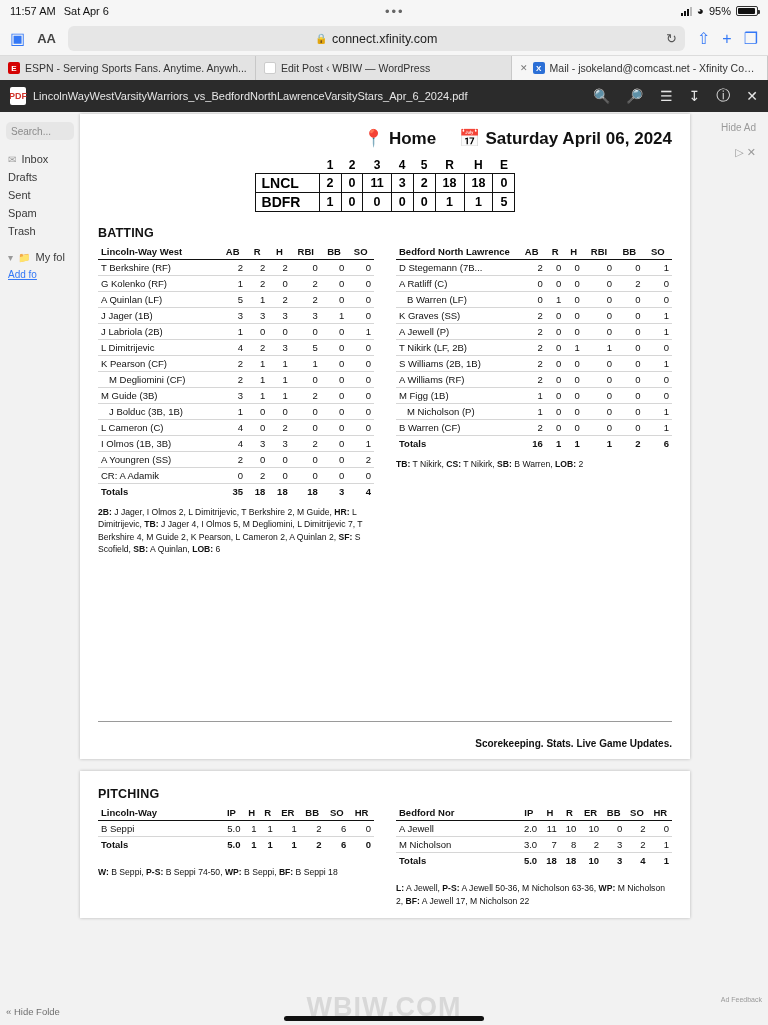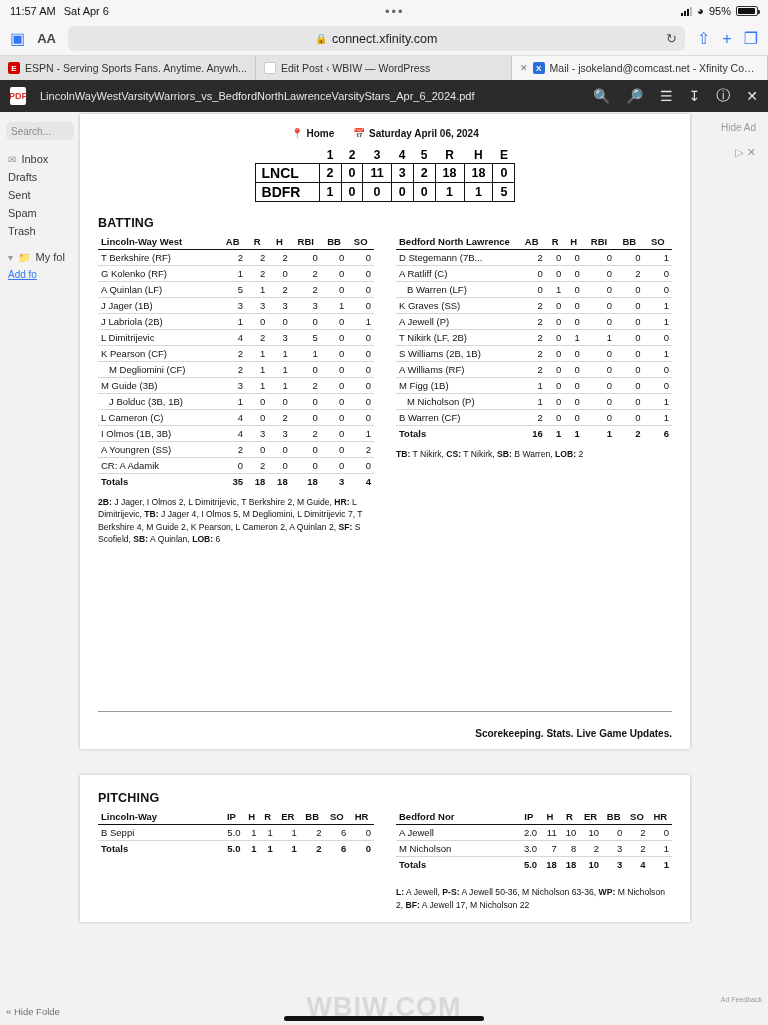--- a/index.html
+++ b/index.html
@@ -73,21 +73,21 @@
   .fav-mail { background:#2b6fd6; }
   .tab .label { overflow:hidden; text-overflow:ellipsis; }
   .tab .x { font-size:9px; color:#777; margin-left:auto; }
 
   
   .pdfbar {
     height:32px; background:#2b2b2b; color:#e6e6e6;
     display:flex; align-items:center; padding:0 10px; gap:10px;
     font-size:11px;
   }
-  .pdf-file { display:flex; align-items:center; gap:14px; flex:1; overflow:hidden;}
+  .pdf-file { display:flex; align-items:center; gap:7px; flex:1; overflow:hidden;}
   .pdf-badge {
     width:16px;height:18px;background:#fff;border-radius:2px;
     color:#d0342c;font-size:9px;font-weight:bold;
     display:flex;align-items:center;justify-content:center;
   }
   .pdf-name { white-space:nowrap; overflow:hidden; text-overflow:ellipsis; }
   .pdf-tools { display:flex; align-items:center; gap:16px; font-size:14px; }
   .pdf-tools span { cursor:pointer; }
 
   
@@ -116,25 +116,25 @@
 
   
   .pdf-area {
     position:absolute; left:80px; top:114px; width:610px; bottom:0;
   }
   .page {
     background:#fff; box-shadow:0 0 3px rgba(0,0,0,.25);
     width:610px; padding:12px 18px 10px;
     position:relative;
   }
-  .page + .page { margin-top:26px; }
+  .page + .page { margin-top:12px; }
 
   
   .game-head {
-    text-align:center; font-size:10px; font-weight:bold; color:#111;
+    text-align:right; font-size:17px; font-weight:bold; color:#111;
     margin:2px 0 8px;
   }
   .game-head .sep { display:inline-block; width:14px; }
 
   table.linescore {
     margin:0 auto 14px; border-collapse:collapse; font-size:12.5px;
   }
   table.linescore td, table.linescore th {
     border:1px solid #111; padding:1px 7px; text-align:center; font-weight:bold;
     min-width:19px;
@@ -669,20 +669,21 @@
                 <td>5.0</td>
                 <td>1</td>
                 <td>1</td>
                 <td>1</td>
                 <td>2</td>
                 <td>6</td>
                 <td>0</td>
               </tr>
             </tbody>
         </table>
+        <div class="decision" id="away-pit-notes"><b>W:</b><span> B Seppi, </span><b>P-S:</b><span> B Seppi 74-50, </span><b>WP:</b><span> B Seppi, </span><b>BF:</b><span> B Seppi 18</span></div>
       </div>
       <div class="col">
         <table class="stat">
           <thead>
             <tr>
               <th class="name">Bedford Nor</th>
               <th>IP</th>
               <th>H</th>
               <th>R</th>
               <th>ER</th>

